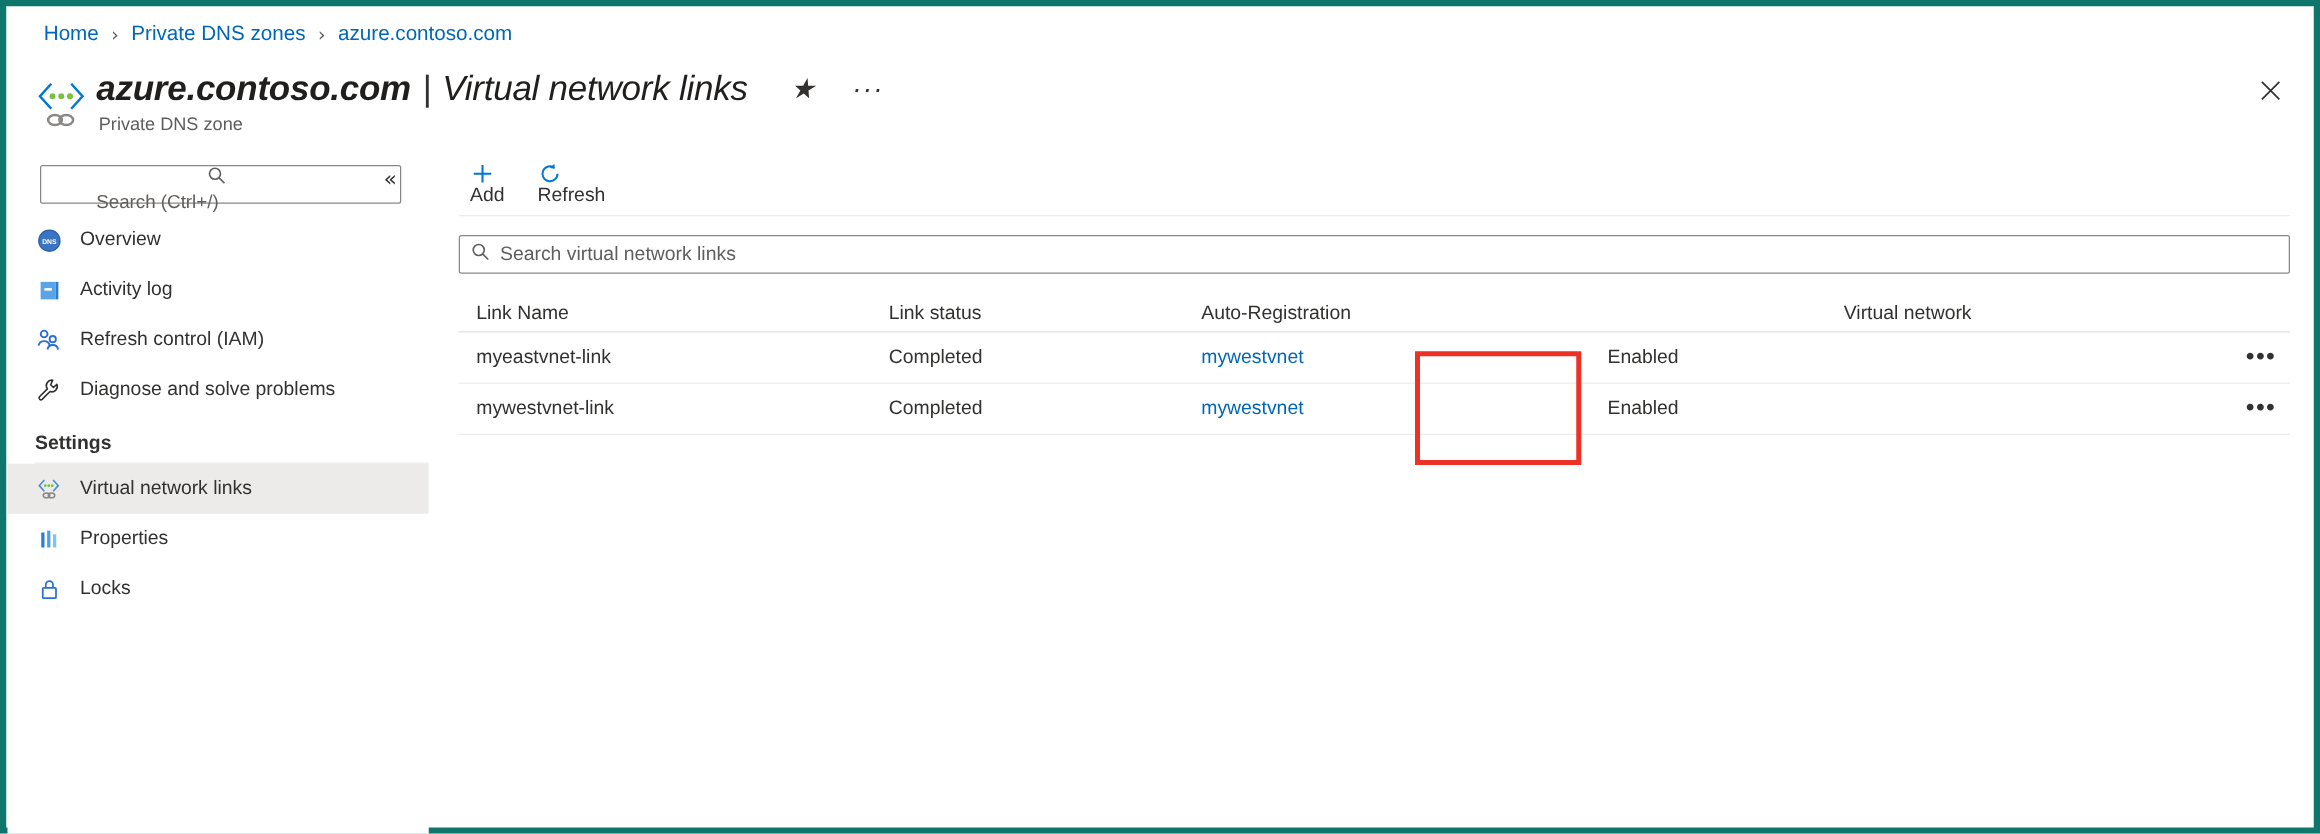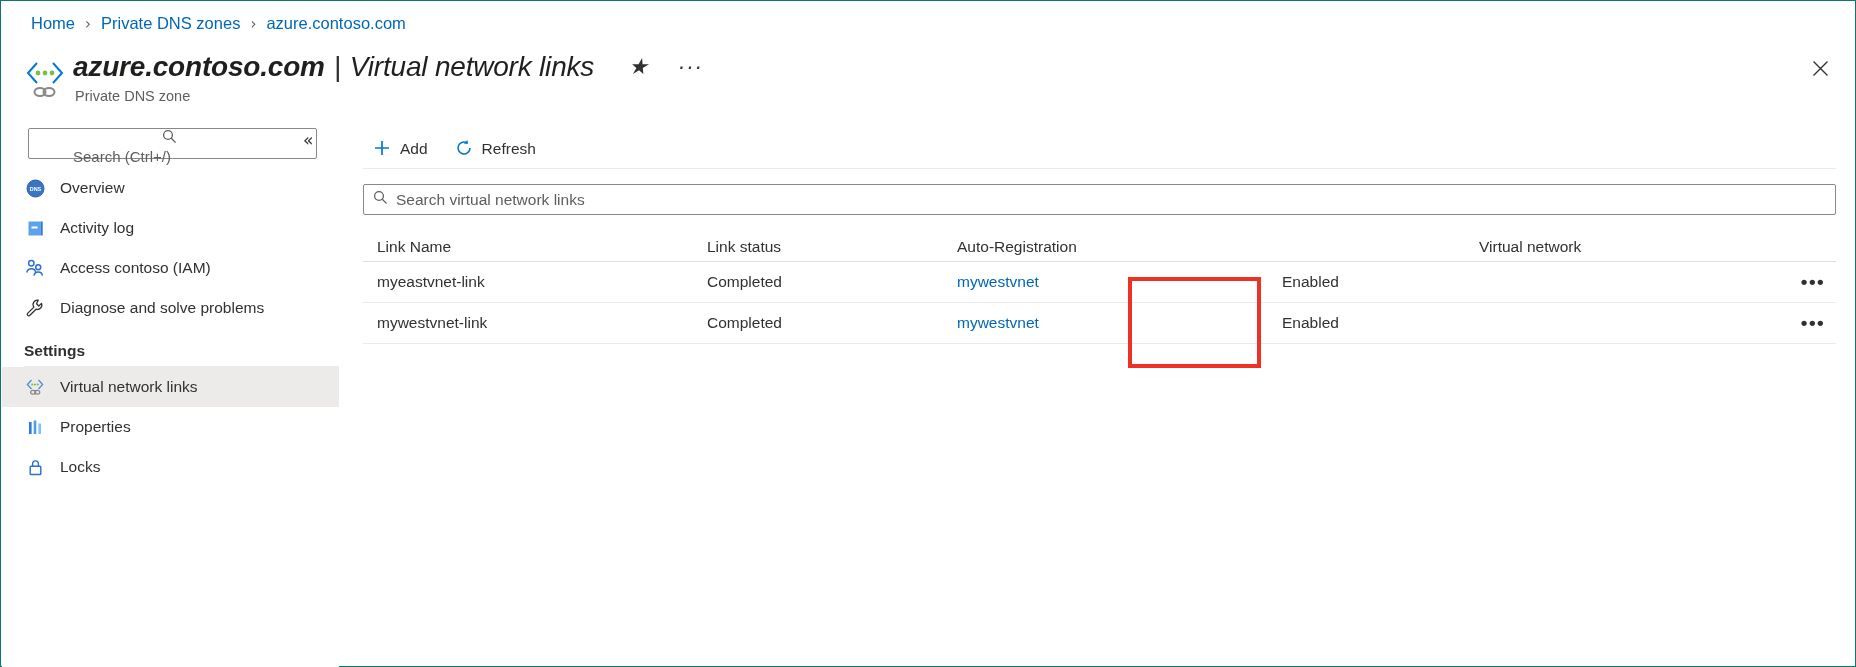--- a/index.html
+++ b/index.html
@@ -6,21 +6,21 @@
   html, body {
     width: 1856px; height: 667px;
     background: #ffffff;
     font-family: "Liberation Sans", sans-serif;
     color: #323130;
     overflow: hidden;
   }
   .portal {
     position: relative;
     width: 1856px; height: 667px;
-    border: 1px solid #0f766e;
+    border: 5px solid #0f766e;
     background: #fff;
   }
 
   
   .breadcrumb {
     position: absolute;
     left: 30px; top: 13px;
     display: flex; align-items: center;
     font-size: 16.5px;
   }
@@ -128,25 +128,26 @@
     position: absolute;
     left: 338px; top: 118px;
     right: 1px; bottom: 1px;
     background: #fff;
   }
   .toolbar {
     display: flex; align-items: center;
     height: 46px; padding-left: 24px;
   }
   .tb-btn {
-    display: flex; align-items: flex-end;
+    display: flex; align-items: flex-start;
     height: 32px; padding: 0 9px;
     margin-right: 8px;
     cursor: pointer; font-size: 15.5px; color: #323130;
     border-radius: 2px;
+    flex-direction: column;
   }
   .tb-ico {
     width: 20px; height: 20px; margin-right: 8px;
     display: flex; align-items: center; justify-content: center;
   }
   .tb-rule {
     height: 1px; background: #edebe9;
     margin: 3px 18px 0 24px;
   }
 
@@ -283,21 +284,21 @@
 
       <div class="nav-item">
         <span class="nav-ico">
           <svg width="20" height="20" viewBox="0 0 20 20">
             <circle cx="6.3" cy="5.2" r="2.7" fill="none" stroke="#2b6fd4" stroke-width="1.5"></circle>
             <path d="M1.8 14.5 a4.6 4.6 0 0 1 9 0" fill="none" stroke="#2b6fd4" stroke-width="1.5"></path>
             <circle cx="13.2" cy="9.3" r="2.5" fill="none" stroke="#2b6fd4" stroke-width="1.5"></circle>
             <path d="M9 17.6 a4.3 4.3 0 0 1 8.5 0" fill="none" stroke="#2b6fd4" stroke-width="1.5"></path>
           </svg>
         </span>
-        <span class="nav-label">Access contoso (IAM)</span>
+        <span class="nav-label">Refresh control (IAM)</span>
       </div>
 
 
       <div class="nav-item">
         <span class="nav-ico">
           <svg width="20" height="20" viewBox="0 0 20 20">
             <path d="M13.2 2.2 a4.4 4.4 0 0 0 -4.3 6.9 L2.6 15.4 a1.5 1.5 0 0 0 2.1 2.1 L11 11.2 a4.4 4.4 0 0 0 5.5 -5.8 L13.8 8 L11.5 5.8 Z" fill="none" stroke="#323130" stroke-width="1.3" stroke-linejoin="round"></path>
           </svg>
         </span>
         <span class="nav-label">Diagnose and solve problems</span>

